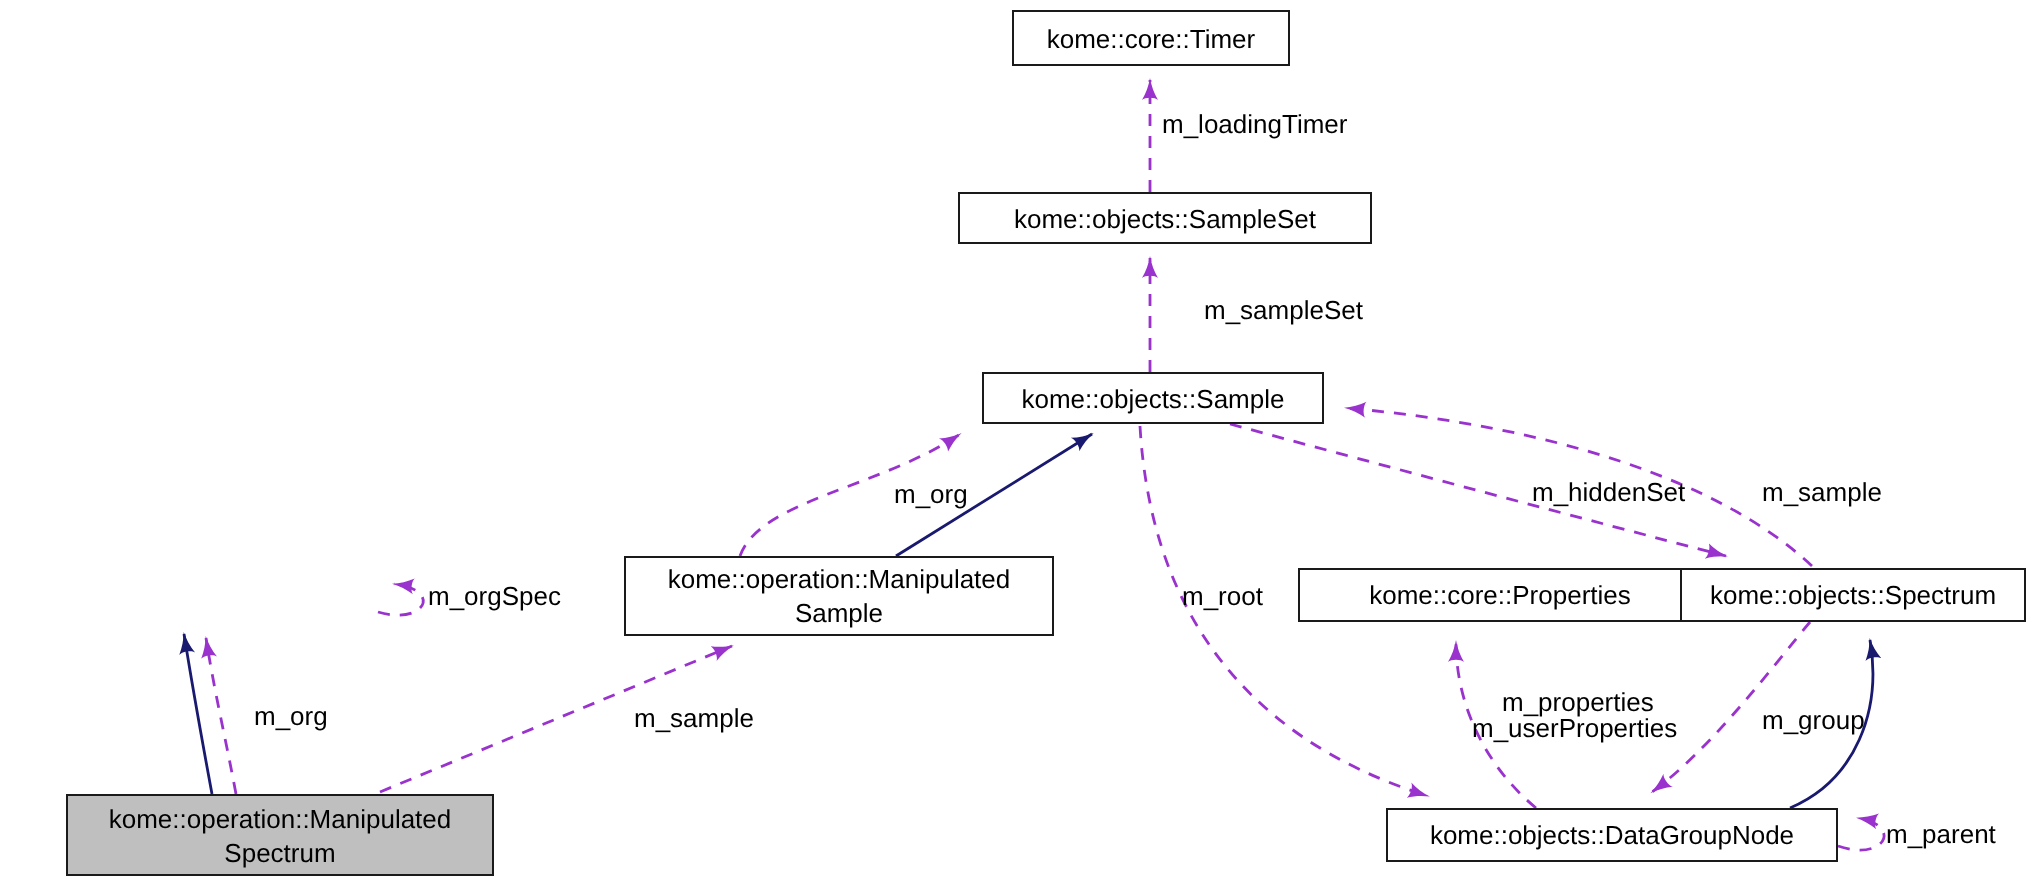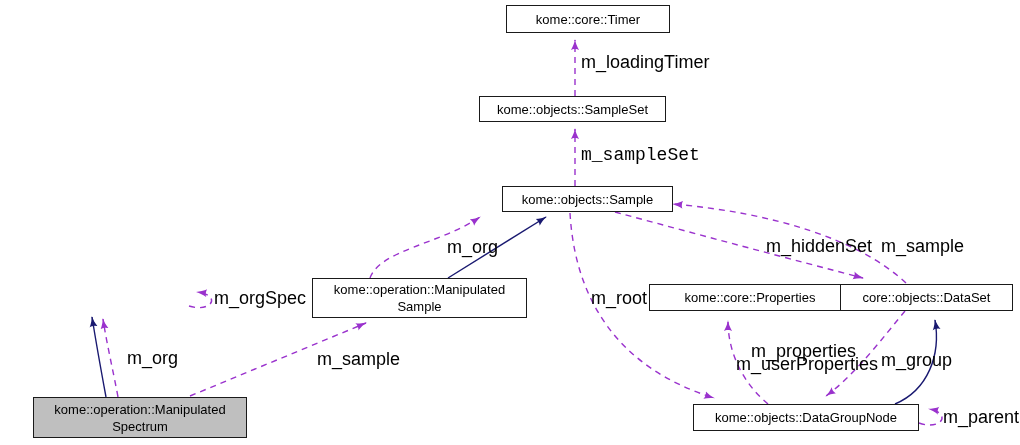--- a/index.html
+++ b/index.html
@@ -45,21 +45,21 @@
     align-items:center;
     justify-content:center;
     text-align:center;
     white-space:nowrap;
     cursor:pointer;
   }
   .node.focus { background: var(--focus-node-fill); cursor:default; }
   .elabel {
     position:absolute;
     transform:translateY(-50%);
-    font-size:18px;
+    font-size:13px;
     color: var(--label-color);
     white-space:nowrap;
   }
 </style>
 </head>
 <body>
 
 <div id="graph">
 
   <svg class="edges" width="1020" height="445" viewBox="0 0 1020 445">
@@ -83,49 +83,49 @@
     <path class="uses" d="M905,311 C885,335 855,375 826,396" marker-end="url(#arr-uses)"></path>
     <path class="uses" d="M919,423 C942,431 952,413 929,409" marker-end="url(#arr-uses)"></path>
     <path class="uses" d="M615,212 C700,235 790,259 863,278" marker-end="url(#arr-uses)"></path>
     <path class="uses" d="M906,283 C860,240 775,213 673,204" marker-end="url(#arr-uses)"></path>
 
     <path class="inherit" d="M448,278 L546,217" marker-end="url(#arr-inherit)"></path>
     <path class="inherit" d="M106,397 C101,370 96,342 92,317" marker-end="url(#arr-inherit)"></path>
     <path class="inherit" d="M895,404 C928,390 941,355 935,320" marker-end="url(#arr-inherit)"></path>
   </svg>
 
-  <div class="node" style="left:506px;top:5px;width:164px;height:28px;">
+  <div class="node" style="left:506px;top:5px;width:139px;height:28px;">
     <span>kome::core::Timer</span>
   </div>
-  <div class="node" style="left:479px;top:96px;width:187px;height:26px;">
+  <div class="node" style="left:479px;top:96px;width:207px;height:26px;">
     <span>kome::objects::SampleSet</span>
   </div>
-  <div class="node" style="left:502px;top:186px;width:171px;height:26px;">
+  <div class="node" style="left:491px;top:186px;width:171px;height:26px;">
     <span>kome::objects::Sample</span>
   </div>
   <div class="node" style="left:312px;top:278px;width:215px;height:40px;">
     <span>kome::operation::Manipulated</span>
     <span>Sample</span>
   </div>
   <div class="node" style="left:649px;top:284px;width:202px;height:27px;">
     <span>kome::core::Properties</span>
   </div>
   <div class="node" style="left:840px;top:284px;width:173px;height:27px;">
-    <span>core::objects::DataSet</span>
+    <span>kome::objects::Spectrum</span>
   </div>
   <div class="node focus" style="left:33px;top:397px;width:214px;height:41px;">
     <span>kome::operation::Manipulated</span>
     <span>Spectrum</span>
   </div>
   <div class="node" style="left:693px;top:404px;width:226px;height:27px;align-items:center;">
     <span>kome::objects::DataGroupNode</span>
   </div>
 
   <div class="elabel" style="left:581px;top:62px;">m_loadingTimer</div>
-  <div class="elabel" style="left:581px;top:155px;font-family:Liberation Mono, monospace;">m_sampleSet</div>
+  <div class="elabel" style="left:602px;top:155px;">m_sampleSet</div>
   <div class="elabel" style="left:447px;top:247px;">m_org</div>
   <div class="elabel" style="left:214px;top:298px;text-align:right;">m_orgSpec</div>
   <div class="elabel" style="left:127px;top:358px;">m_org</div>
   <div class="elabel" style="left:317px;top:359px;">m_sample</div>
   <div class="elabel" style="left:591px;top:298px;">m_root</div>
   <div class="elabel" style="left:766px;top:246px;text-align:right;">m_hiddenSet</div>
   <div class="elabel" style="left:881px;top:246px;">m_sample</div>
   <div class="elabel" style="left:751px;top:351px;">m_properties</div>
   <div class="elabel" style="left:736px;top:364px;">m_userProperties</div>
   <div class="elabel" style="left:881px;top:360px;">m_group</div>

